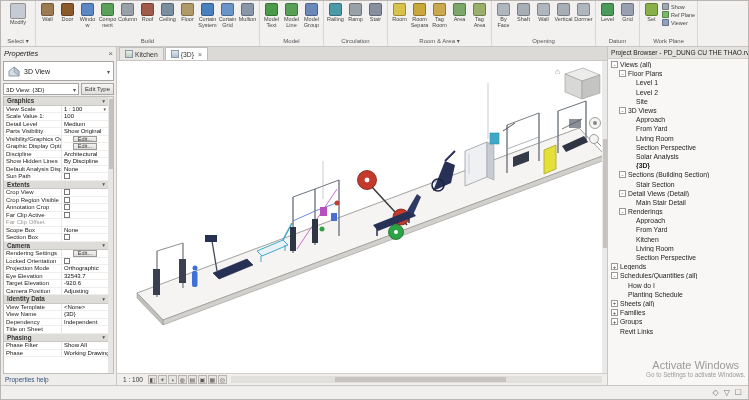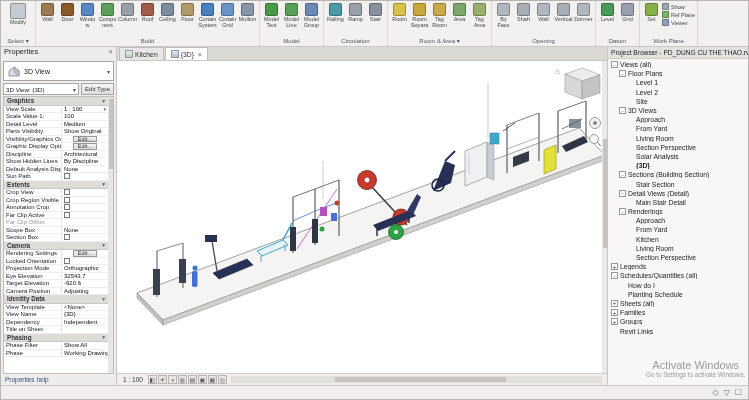--- a/index.html
+++ b/index.html
@@ -17,21 +17,21 @@
   .rbtn.wide .ricon { width:16px; height:16px; }
   .rbl { display:block; width:100%; text-align:center; font-size:5.5px; line-height:1.07; color:#444; max-height:12px; overflow:hidden; word-break:break-word; margin-top:1px; }
   .rstack { display:flex; flex-direction:column; gap:1px; padding-top:1px; }
   .rsmall { display:flex; align-items:center; gap:2px; }
   .rsmall .ricon { width:7px; height:7px; border-radius:1px; }
   .rsl { font-size:5.5px; color:#444; white-space:nowrap; overflow:hidden; max-width:28px; }
   .rglabel { font-size:6px; color:#555; text-align:center; padding:1px 0 2px 0; white-space:nowrap; overflow:hidden; }
 
   
   .props-panel { position:absolute; top:46px; left:0; bottom:14px; width:116px; background:#eeedec; border-right:1px solid #c8c5c2; display:flex; flex-direction:column; }
-  .props-header { height:13px; display:flex; align-items:flex-start; padding:0 3px; font-size:7.5px; color:#222; flex:none; }
+  .props-header { height:13px; display:flex; align-items:center; padding:0 3px; font-size:7.5px; color:#222; flex:none;font-style:italic; }
   .ph-close { margin-left:auto; font-size:8px; color:#666; }
   .type-selector { margin:1px 2px 0 2px; background:#fff; border:1px solid #a8a6a4; height:20px; display:flex; align-items:center; gap:3px; padding:0 3px; font-size:7px; color:#222; flex:none; }
   .ts-arrow { margin-left:auto; font-size:6px; color:#555; }
   .instance-row { display:flex; margin:2px 2px 1px 2px; gap:2px; height:12px; flex:none; }
   .combo { flex:1; background:#fff; border:1px solid #a8a6a4; font-size:6.2px; display:flex; align-items:center; padding:0 2px; overflow:hidden; white-space:nowrap; color:#222; }
   .edit-type-btn { font-size:6px; border:1px solid #a8a6a4; background:linear-gradient(#f6f5f4,#e0dedc); padding:0 3px; display:flex; align-items:center; color:#333; white-space:nowrap; }
   .prop-grid { flex:1; overflow:hidden; background:#fff; border:1px solid #c0bebb; margin:0 2px; position:relative; }
   .prop-rows { position:absolute; left:0; right:5px; top:0; }
   .prop-section-header { background:#dedcd9; border-bottom:1px solid #cac8c5; font-size:6.3px; font-weight:bold; color:#333; padding:0 3px; height:8.5px; display:flex; align-items:center; }
   .sec-arrow { margin-left:auto; font-size:5.5px; color:#555; }

